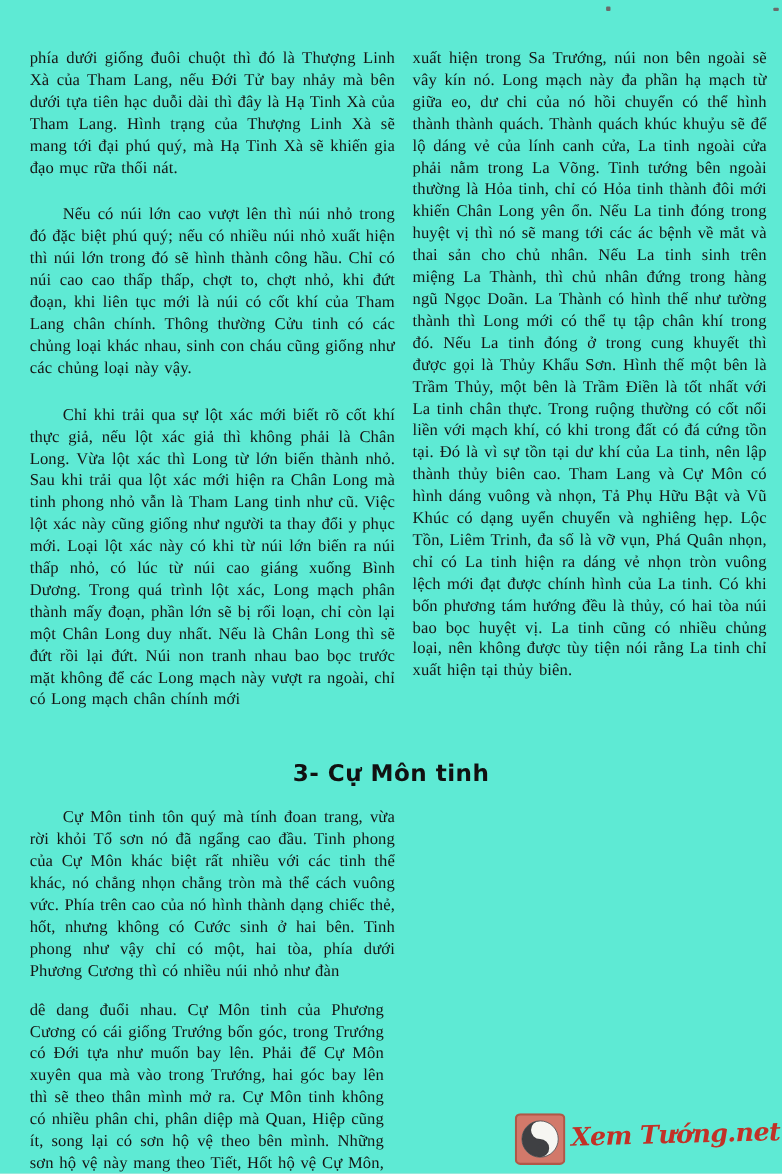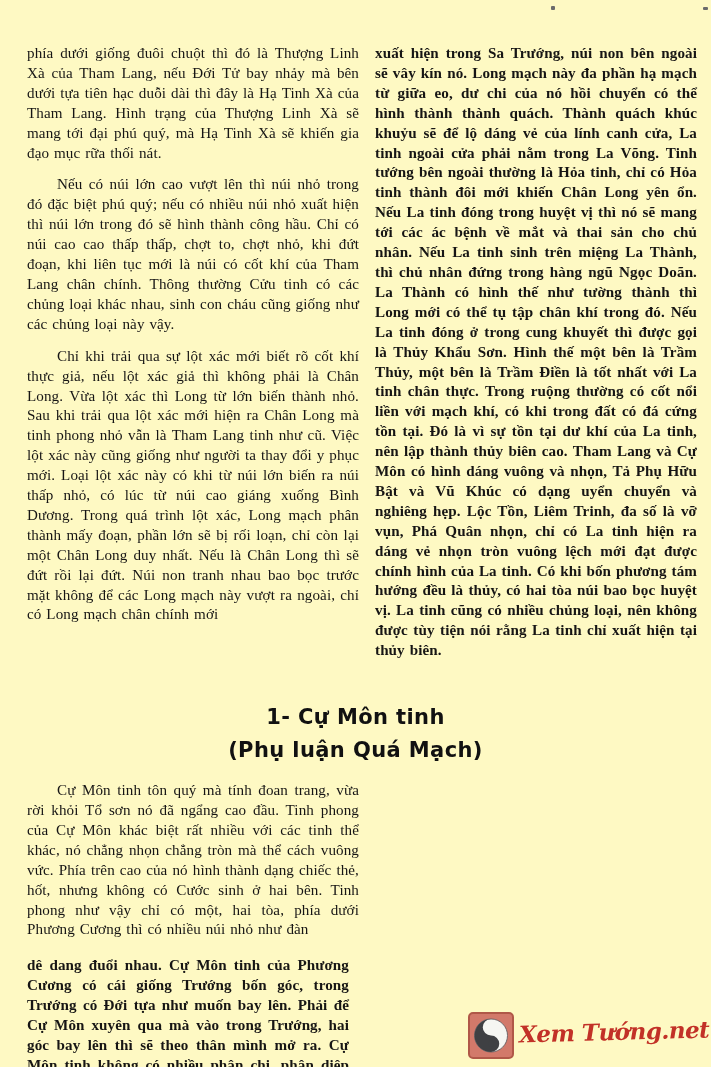--- a/index.html
+++ b/index.html
@@ -1,46 +1,46 @@
 <!DOCTYPE html>
 <html lang="vi" style="--wm-red: #c23127;"><head>
 <meta charset="utf-8">
 <style>
   html,body{margin:0;padding:0;background:#e8e8e8;}
   .page{
     position:relative;
     width:711px;height:1067px;
     margin:0 auto;
-    background:#fef9c3;
+    background:#5eead4;
     overflow:hidden;
     font-family:"Liberation Serif", serif;
     color:#161514;
   }
   .speck{position:absolute;background:#6b6b6b;border-radius:1px;}
   .speck.s1{left:551px;top:6px;width:4px;height:4px;}
   .speck.s2{left:703px;top:7px;width:5px;height:3px;}
   .columns{
     display:flex;
     padding:0 14px 0 27px;
     gap:16px;
   }
   .columns.top{padding-top:44px;}
   .columns.bottom{margin-top:14px;flex-direction:column;}
   .col{flex:0 0 auto;}
   .col.left{width:332px;}
-  .col.right{width:322px;font-weight:bold;}
+  .col.right{width:322px;}
   .col p{
     margin:0;
     font-size:15.1px;
     line-height:19.9px;
     text-align:justify;
     letter-spacing:0.1px;
     word-spacing:1px;
   }
-  .col p + p{margin-top:12px;}
+  .col p + p{margin-top:23px;}
   .col p.indent{text-indent:30px;}
   .section-heading{
     margin-top:40px;
     text-align:center;
     font-family:"DejaVu Sans", sans-serif;
     font-weight:bold;
     font-size:21px;
     line-height:33px;
     letter-spacing:0.4px;
     color:#111;
@@ -86,22 +86,21 @@
       <p>phía dưới giống đuôi chuột thì đó là Thượng Linh Xà của Tham Lang, nếu Đới Tử bay nhảy mà bên dưới tựa tiên hạc duỗi dài thì đây là Hạ Tinh Xà của Tham Lang. Hình trạng của Thượng Linh Xà sẽ mang tới đại phú quý, mà Hạ Tinh Xà sẽ khiến gia đạo mục rữa thối nát.</p>
       <p class="indent">Nếu có núi lớn cao vượt lên thì núi nhỏ trong đó đặc biệt phú quý; nếu có nhiều núi nhỏ xuất hiện thì núi lớn trong đó sẽ hình thành công hầu. Chỉ có núi cao cao thấp thấp, chợt to, chợt nhỏ, khi đứt đoạn, khi liên tục mới là núi có cốt khí của Tham Lang chân chính. Thông thường Cửu tinh có các chủng loại khác nhau, sinh con cháu cũng giống như các chủng loại này vậy.</p>
       <p class="indent">Chỉ khi trải qua sự lột xác mới biết rõ cốt khí thực giả, nếu lột xác giả thì không phải là Chân Long. Vừa lột xác thì Long từ lớn biến thành nhỏ. Sau khi trải qua lột xác mới hiện ra Chân Long mà tinh phong nhỏ vẫn là Tham Lang tinh như cũ. Việc lột xác này cũng giống như người ta thay đổi y phục mới. Loại lột xác này có khi từ núi lớn biến ra núi thấp nhỏ, có lúc từ núi cao giáng xuống Bình Dương. Trong quá trình lột xác, Long mạch phân thành mấy đoạn, phần lớn sẽ bị rối loạn, chỉ còn lại một Chân Long duy nhất. Nếu là Chân Long thì sẽ đứt rồi lại đứt. Núi non tranh nhau bao bọc trước mặt không để các Long mạch này vượt ra ngoài, chỉ có Long mạch chân chính mới</p>
     </div>
     <div class="col right">
       <p>xuất hiện trong Sa Trướng, núi non bên ngoài sẽ vây kín nó. Long mạch này đa phần hạ mạch từ giữa eo, dư chi của nó hồi chuyển có thể hình thành thành quách. Thành quách khúc khuỷu sẽ để lộ dáng vẻ của lính canh cửa, La tinh ngoài cửa phải nằm trong La Võng. Tinh tướng bên ngoài thường là Hỏa tinh, chỉ có Hỏa tinh thành đôi mới khiến Chân Long yên ổn. Nếu La tinh đóng trong huyệt vị thì nó sẽ mang tới các ác bệnh về mắt và thai sản cho chủ nhân. Nếu La tinh sinh trên miệng La Thành, thì chủ nhân đứng trong hàng ngũ Ngọc Doãn. La Thành có hình thế như tường thành thì Long mới có thể tụ tập chân khí trong đó. Nếu La tinh đóng ở trong cung khuyết thì được gọi là Thủy Khẩu Sơn. Hình thế một bên là Trầm Thủy, một bên là Trầm Điền là tốt nhất với La tinh chân thực. Trong ruộng thường có cốt nổi liền với mạch khí, có khi trong đất có đá cứng tồn tại. Đó là vì sự tồn tại dư khí của La tinh, nên lập thành thủy biên cao. Tham Lang và Cự Môn có hình dáng vuông và nhọn, Tả Phụ Hữu Bật và Vũ Khúc có dạng uyển chuyển và nghiêng hẹp. Lộc Tồn, Liêm Trinh, đa số là vỡ vụn, Phá Quân nhọn, chỉ có La tinh hiện ra dáng vẻ nhọn tròn vuông lệch mới đạt được chính hình của La tinh. Có khi bốn phương tám hướng đều là thủy, có hai tòa núi bao bọc huyệt vị. La tinh cũng có nhiều chủng loại, nên không được tùy tiện nói rằng La tinh chỉ xuất hiện tại thủy biên.</p>
     </div>
   </div>
 
   <div class="section-heading">
-    <div>1- Cự Môn tinh</div>
-    <div>(Phụ luận Quá Mạch)</div>
+    <div>3- Cự Môn tinh</div>
   </div>
 
   <div class="columns bottom">
     <div class="col left">
       <p class="indent">Cự Môn tinh tôn quý mà tính đoan trang, vừa rời khỏi Tổ sơn nó đã ngẩng cao đầu. Tinh phong của Cự Môn khác biệt rất nhiều với các tinh thể khác, nó chẳng nhọn chẳng tròn mà thể cách vuông vức. Phía trên cao của nó hình thành dạng chiếc thẻ, hốt, nhưng không có Cước sinh ở hai bên. Tinh phong như vậy chỉ có một, hai tòa, phía dưới Phương Cương thì có nhiều núi nhỏ như đàn</p>
     </div>
     <div class="col right">
       <p>dê dang đuổi nhau. Cự Môn tinh của Phương Cương có cái giống Trướng bốn góc, trong Trướng có Đới tựa như muốn bay lên. Phải để Cự Môn xuyên qua mà vào trong Trướng, hai góc bay lên thì sẽ theo thân mình mở ra. Cự Môn tinh không có nhiều phân chi, phân diệp mà Quan, Hiệp cũng ít, song lại có sơn hộ vệ theo bên mình. Những sơn hộ vệ này mang theo Tiết, Hốt hộ vệ Cự Môn, những</p>
     </div>
   </div>

